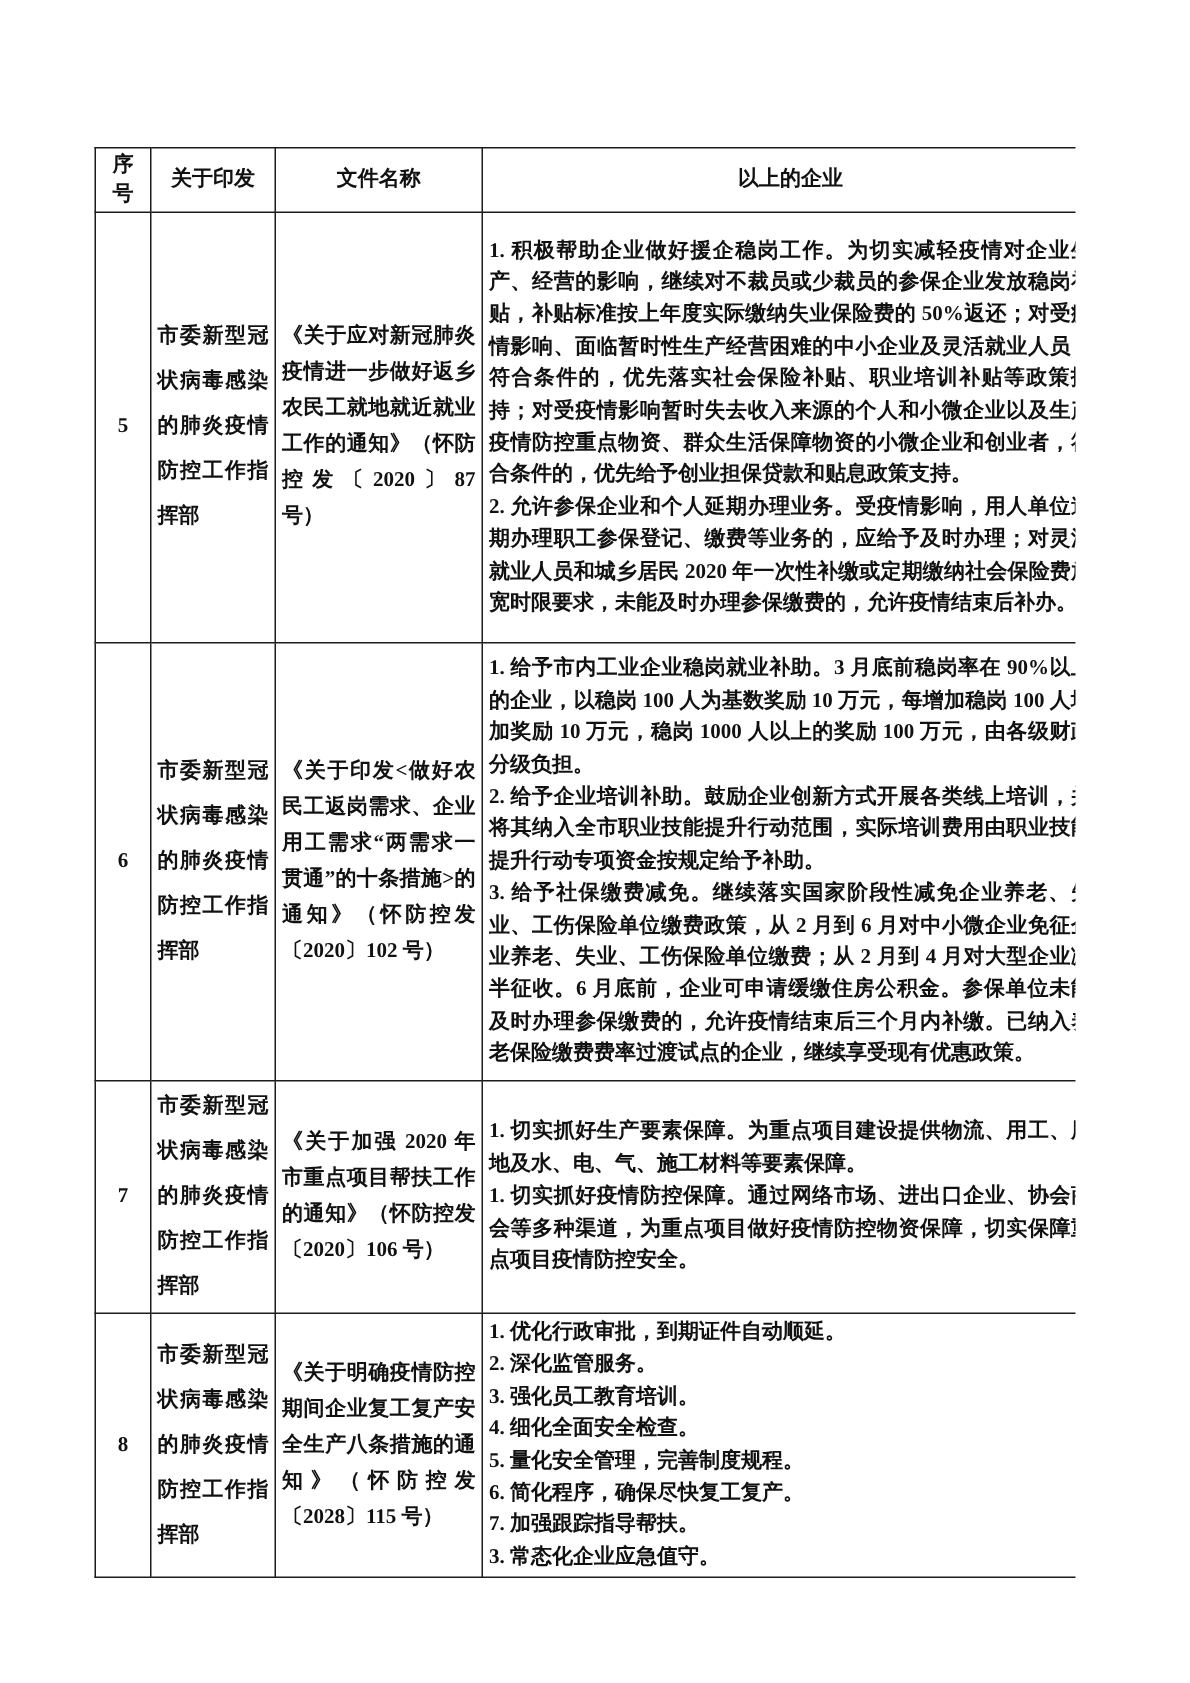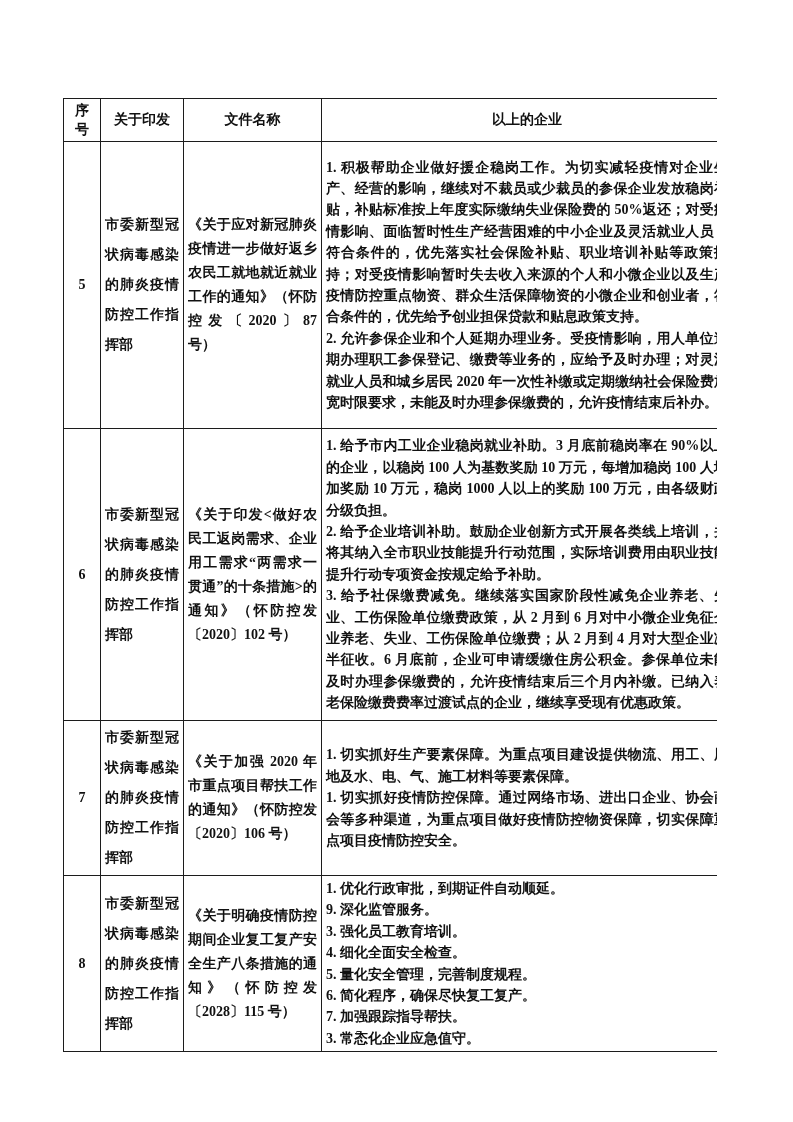--- a/index.html
+++ b/index.html
@@ -139,21 +139,21 @@
             <p class="item">1. 切实抓好疫情防控保障。通过网络市场、进出口企业、协会商会等多种渠道，为重点项目做好疫情防控物资保障，切实保障重点项目疫情防控安全。</p>
           </td>
     </tr>
 
     <tr>
       <td class="cell-no">8</td>
       <td class="cell-agency">市委新型冠状病毒感染的肺炎疫情防控工作指挥部</td>
       <td class="cell-doc">《关于明确疫情防控期间企业复工复产安全生产八条措施的通知》（怀防控发〔2028〕115 号）</td>
       <td class="cell-content">
             <p class="item">1. 优化行政审批，到期证件自动顺延。</p>
-            <p class="item">9. 深化监管服务。</p>
+            <p class="item">2. 深化监管服务。</p>
             <p class="item">3. 强化员工教育培训。</p>
             <p class="item">4. 细化全面安全检查。</p>
             <p class="item">5. 量化安全管理，完善制度规程。</p>
             <p class="item">6. 简化程序，确保尽快复工复产。</p>
             <p class="item">7. 加强跟踪指导帮扶。</p>
             <p class="item">3. 常态化企业应急值守。</p>
           </td>
     </tr>
   </tbody>
   </table>

